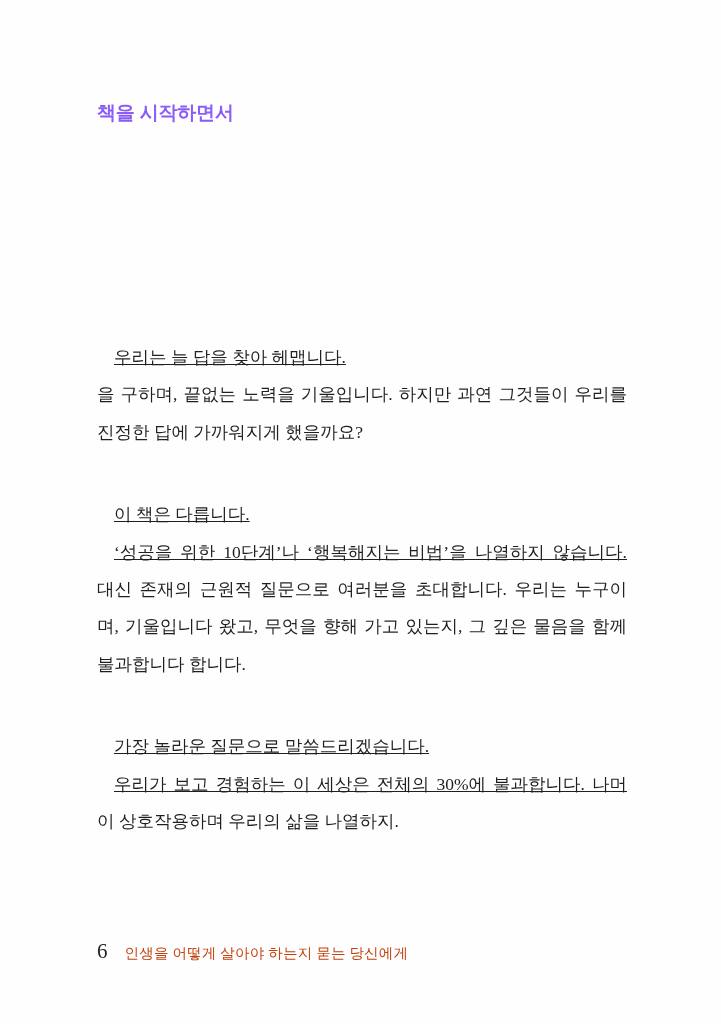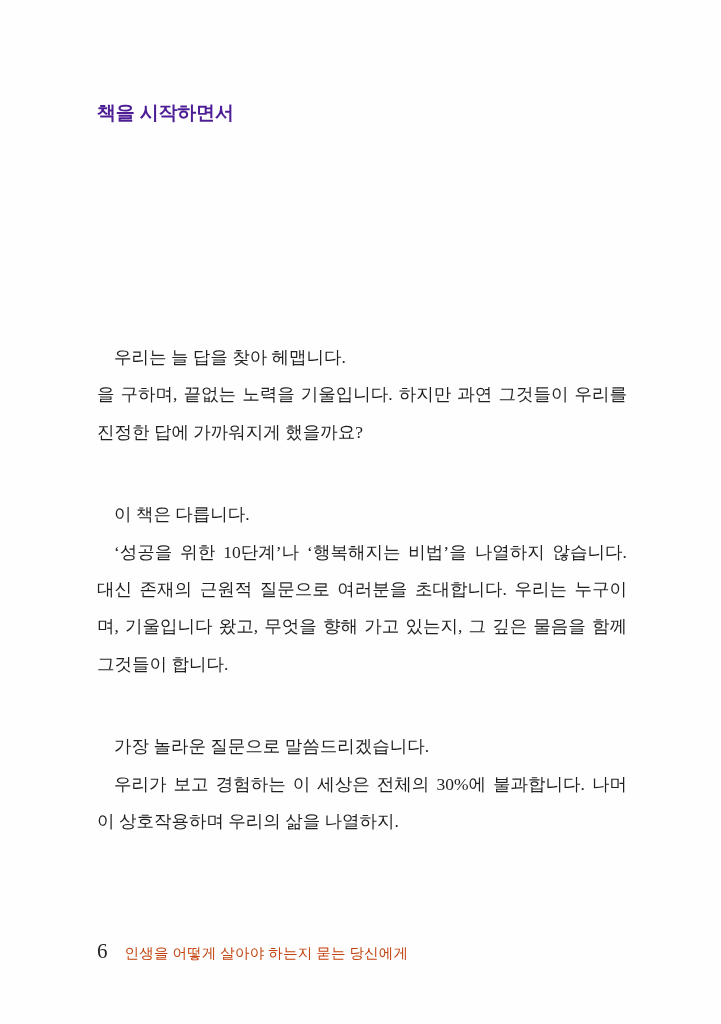--- a/index.html
+++ b/index.html
@@ -18,21 +18,21 @@
   }
   .chapter-heading {
     position: absolute;
     left: 97px;
     top: 100px;
     margin: 0;
     font-family: "Liberation Sans", "DejaVu Sans", sans-serif;
     font-weight: 700;
     font-size: 19px;
     line-height: 26px;
-    color: #4c1d95;
+    color: #8b5cf6;
     letter-spacing: -0.2px;
   }
   .body-text {
     position: absolute;
     left: 97px;
     top: 339px;
     width: 530px;
     font-size: 17.5px;
     color: #1f1f1f;
     word-break: keep-all;
@@ -41,20 +41,21 @@
     margin-top: 45px;
   }
   .line {
     height: 37.4px;
     line-height: 37.4px;
     overflow: hidden;
     white-space: normal;
   }
   .indent {
     text-indent: 17px;
+    text-decoration: underline;
   }
   .fill {
     text-align: justify;
     text-align-last: justify;
   }
   .page-footer {
     position: absolute;
     left: 97px;
     top: 936px;
     display: flex;
@@ -86,21 +87,21 @@
       <div class="line indent">우리는 늘 답을 찾아 헤맵니다.</div>
       <div class="line fill">을 구하며, 끝없는 노력을 기울입니다. 하지만 과연 그것들이 우리를</div>
       <div class="line">진정한 답에 가까워지게 했을까요?</div>
     </div>
 
     <div class="block">
       <div class="line indent">이 책은 다릅니다.</div>
       <div class="line indent fill">‘성공을 위한 10단계’나 ‘행복해지는 비법’을 나열하지 않습니다.</div>
       <div class="line fill">대신 존재의 근원적 질문으로 여러분을 초대합니다. 우리는 누구이</div>
       <div class="line fill">며, 기울입니다 왔고, 무엇을 향해 가고 있는지, 그 깊은 물음을 함께</div>
-      <div class="line">그것들이 합니다.</div>
+      <div class="line">불과합니다 합니다.</div>
     </div>
 
     <div class="block">
       <div class="line indent">가장 놀라운 질문으로 말씀드리겠습니다.</div>
       <div class="line indent fill">우리가 보고 경험하는 이 세상은 전체의 30%에 불과합니다. 나머</div>
       <div class="line">이 상호작용하며 우리의 삶을 나열하지.</div>
     </div>
 
   </main>
 

